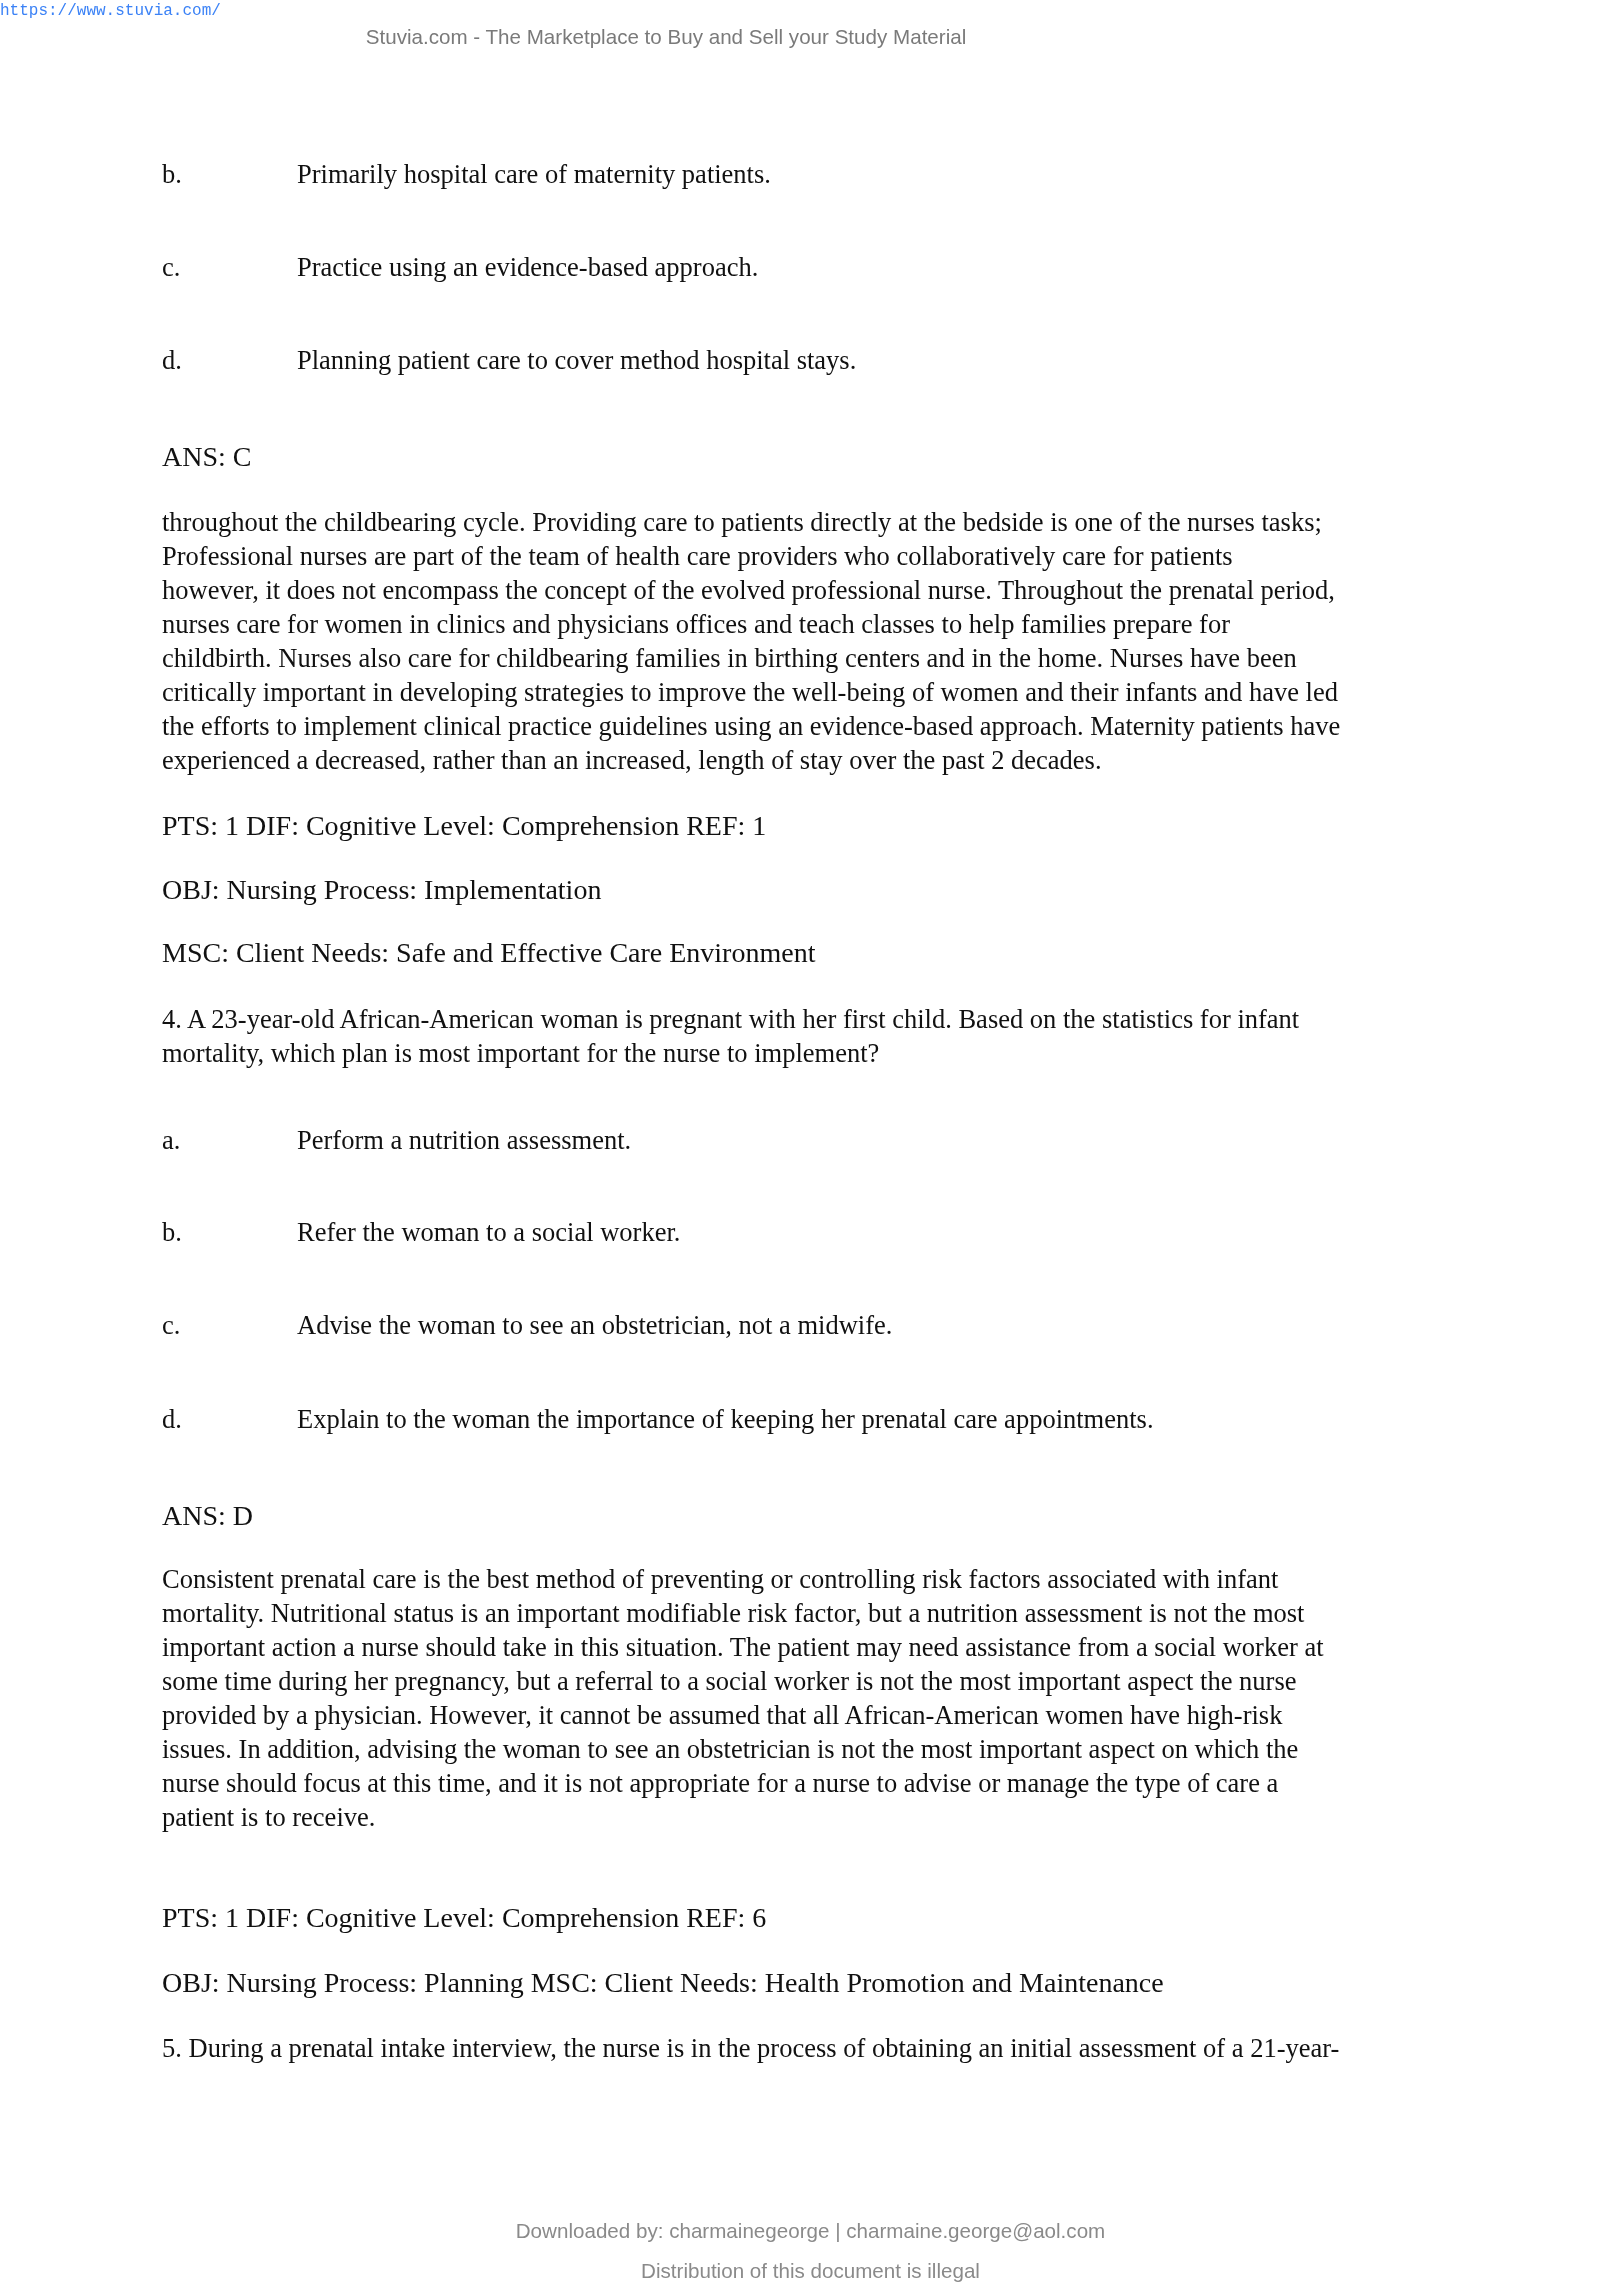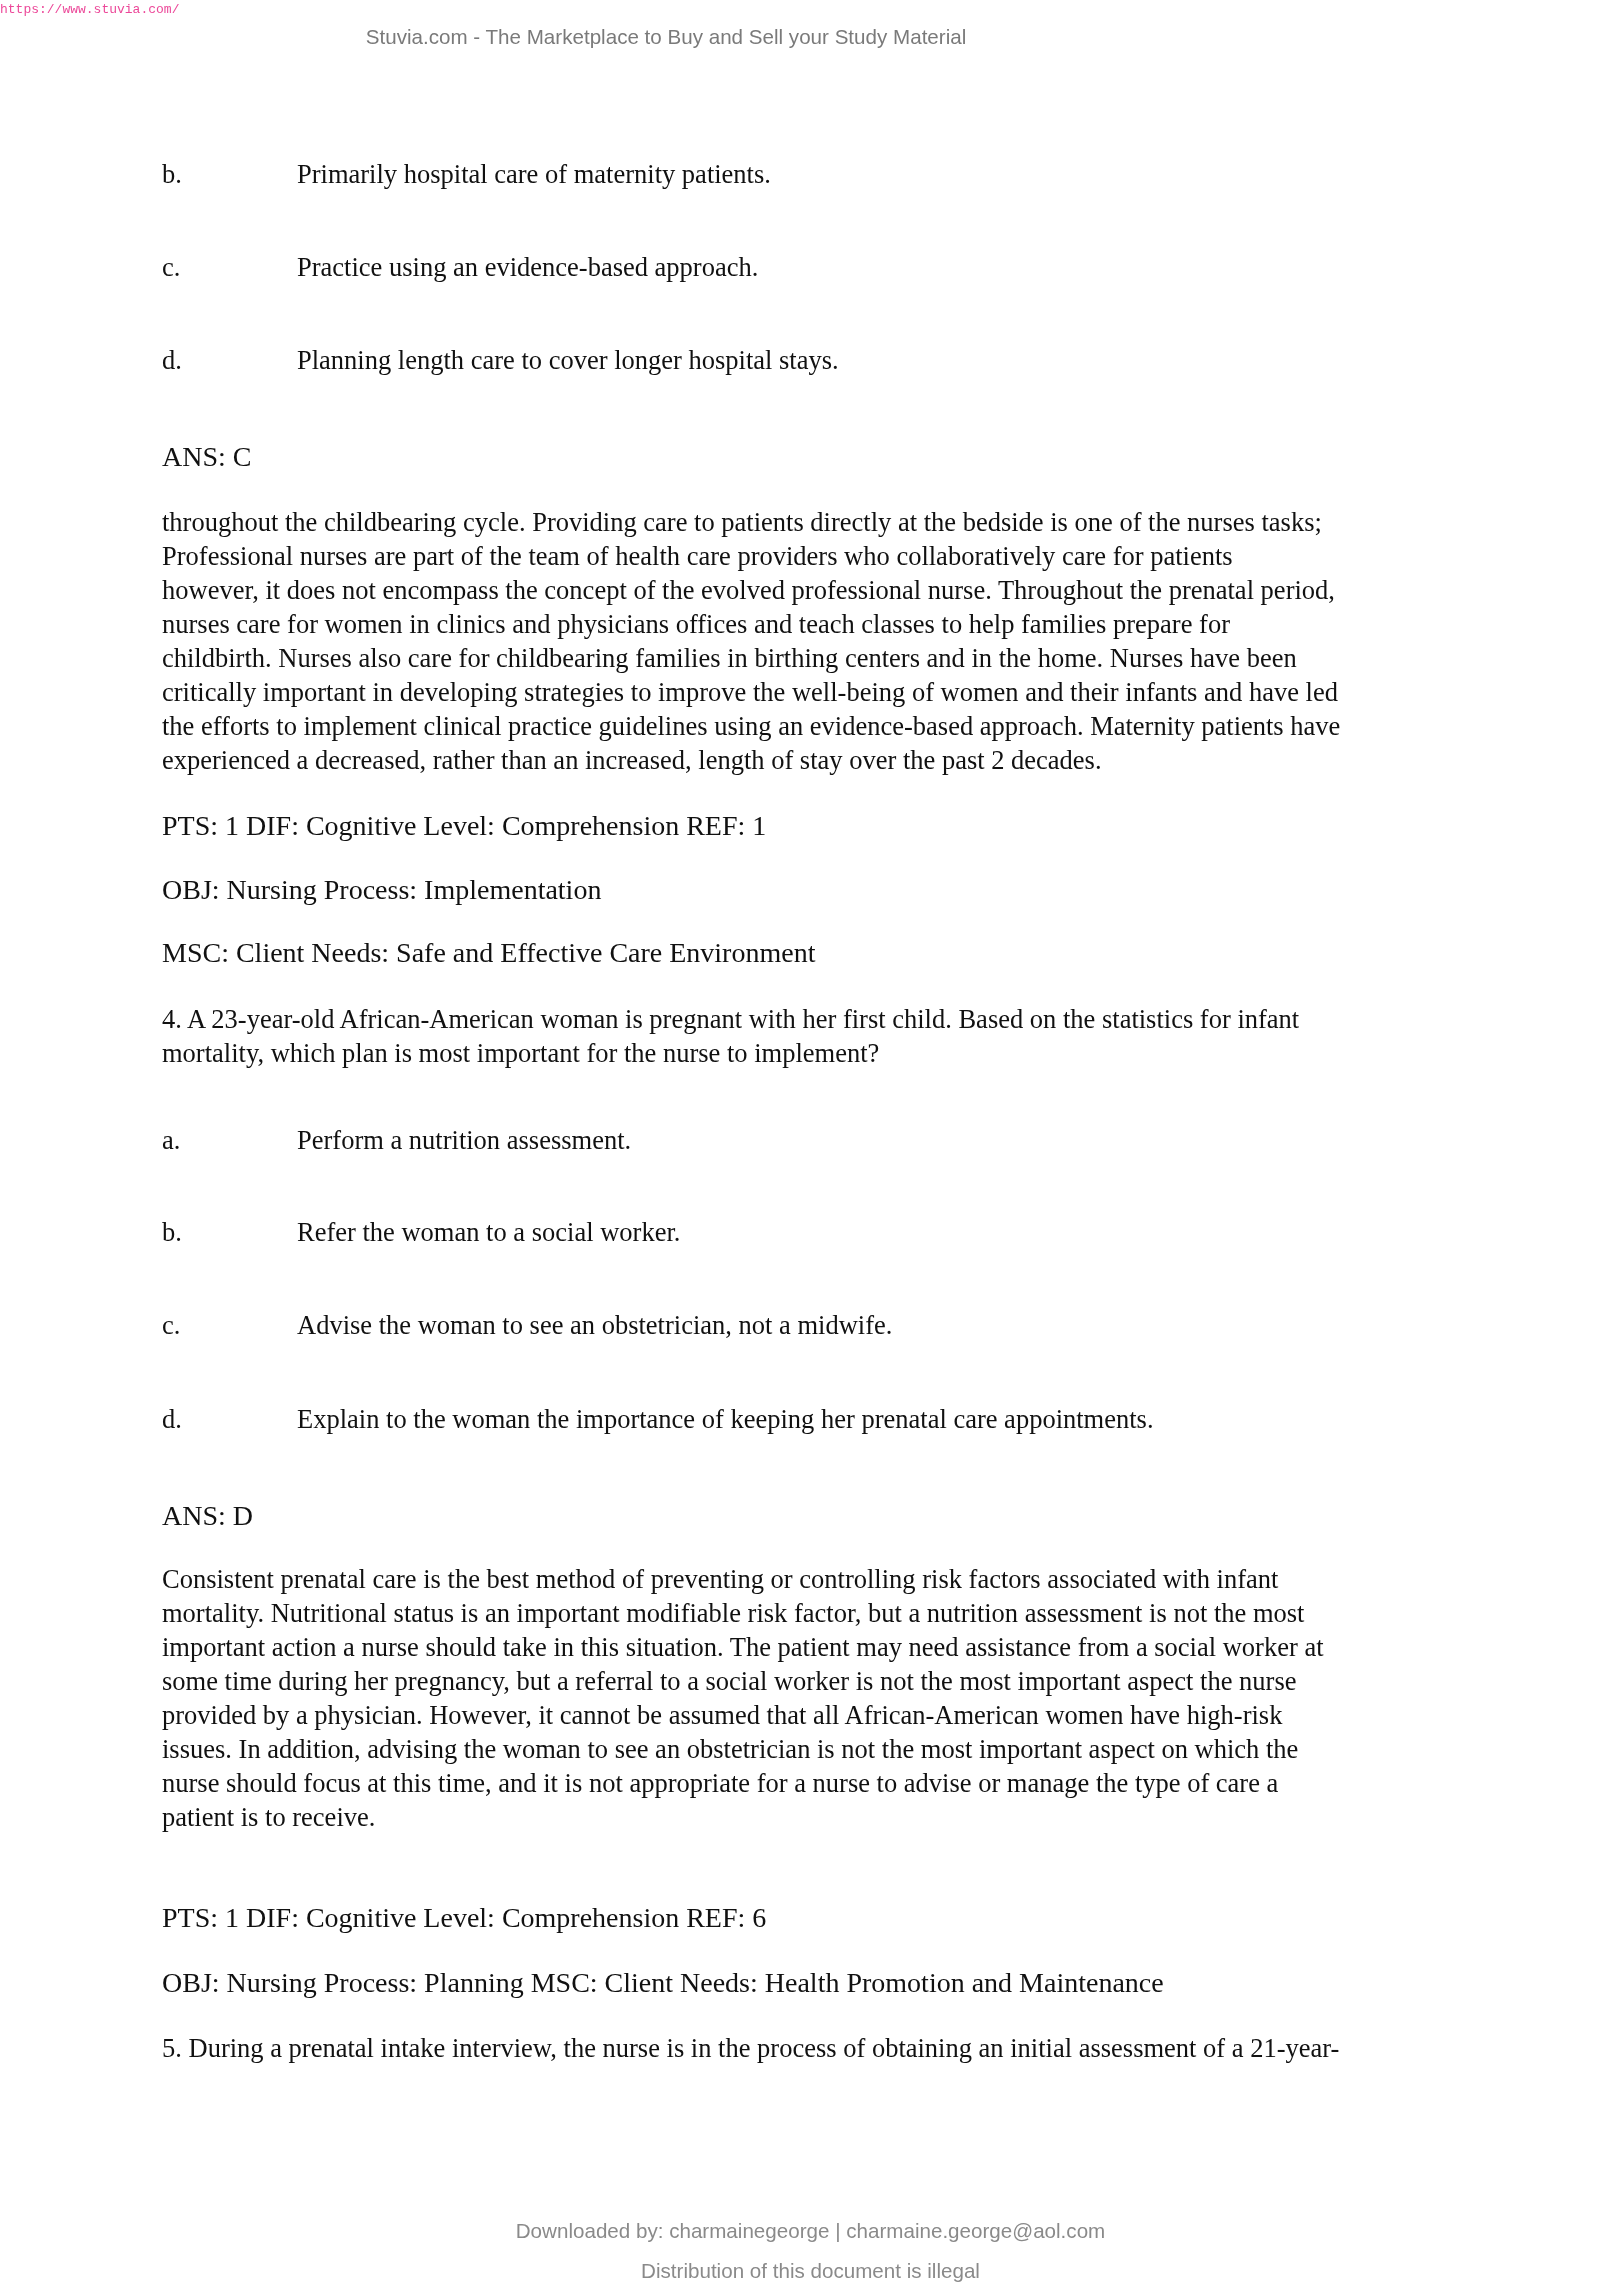--- a/index.html
+++ b/index.html
@@ -1,19 +1,19 @@
 <!DOCTYPE html>
 <html><head>
 <meta charset="utf-8">
 <style>
   html, body { margin:0; padding:0; background:#ffffff; }
   body { width:1621px; height:2293px; position:relative; overflow:hidden;
          font-family:"Liberation Serif", serif; color:#111; }
   .url { position:absolute; left:0; top:2px; font-family:"Liberation Mono", monospace;
-         font-size:13px; color:#ec4899; }
+         font-size:16px; color:#3b82f6; }
   .site-header { position:absolute; left:0; width:1332px; top:24.5px; text-align:center;
          font-family:"Liberation Sans", sans-serif; font-size:20.6px; color:#7a7a7a; }
   .line { position:absolute; left:162px; font-size:28px; line-height:34px; white-space:nowrap; }
   .opt { position:absolute; left:162px; font-size:26.5px; line-height:34px; white-space:nowrap; }
   .opt .letter { position:absolute; left:0; }
   .opt .text { position:absolute; left:135px; }
   .para { position:absolute; left:162px; width:1333px; font-size:26.5px; line-height:34px; }
   .para span { display:block; white-space:nowrap; }
   .footer { position:absolute; left:0; width:1621px; text-align:center;
          font-family:"Liberation Sans", sans-serif; font-size:20.6px; color:#8a8a8a; }
@@ -27,21 +27,21 @@
 <div class="opt" style="top:157px;">
   <span class="letter">b.</span>
   <span class="text">Primarily hospital care of maternity patients.</span>
 </div>
 <div class="opt" style="top:250px;">
   <span class="letter">c.</span>
   <span class="text">Practice using an evidence-based approach.</span>
 </div>
 <div class="opt" style="top:343px;">
   <span class="letter">d.</span>
-  <span class="text">Planning length care to cover longer hospital stays.</span>
+  <span class="text">Planning patient care to cover method hospital stays.</span>
 </div>
 
 <div class="line" style="top:440px;">ANS: C</div>
 
 <div class="para" style="top:505px;">
   <span>throughout the childbearing cycle. Providing care to patients directly at the bedside is one of the nurses tasks;</span>
   <span>Professional nurses are part of the team of health care providers who collaboratively care for patients</span>
   <span>however, it does not encompass the concept of the evolved professional nurse. Throughout the prenatal period,</span>
   <span>nurses care for women in clinics and physicians offices and teach classes to help families prepare for</span>
   <span>childbirth. Nurses also care for childbearing families in birthing centers and in the home. Nurses have been</span>

